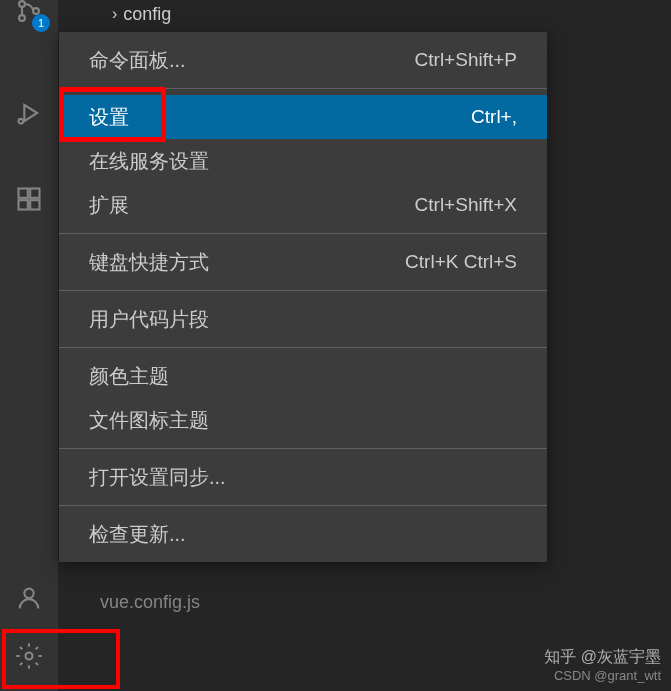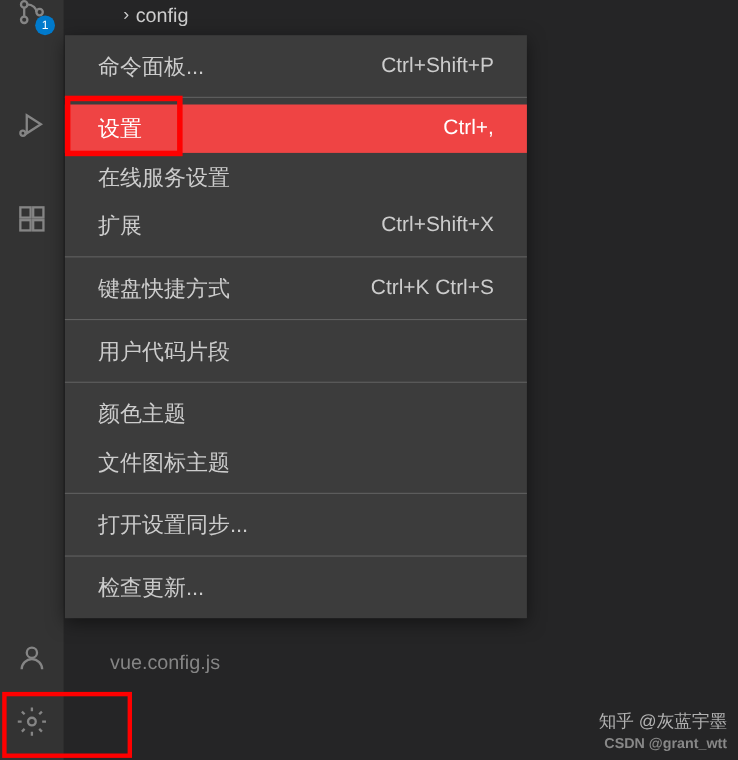--- a/index.html
+++ b/index.html
@@ -98,38 +98,38 @@
       display: flex;
       align-items: center;
       font-size: 18px;
       color: #858585;
       padding-left: 42px;
     }
     .context-menu {
       position: absolute;
       left: 59px;
       top: 32px;
-      width: 420px;
+      width: 488px;
       background: #3c3c3c;
       box-shadow: 0 4px 16px rgba(0,0,0,0.5);
       z-index: 10;
       padding: 6px 0;
     }
     .menu-item {
       display: flex;
       justify-content: space-between;
       align-items: center;
       padding: 0 30px;
       height: 44px;
       font-size: 20px;
       color: #cccccc;
       cursor: pointer;
     }
     .menu-item.selected {
-      background: #ef4444;
+      background: #0369a1;
       color: #ffffff;
     }
     .menu-shortcut {
       font-size: 19px;
       color: #cccccc;
     }
     .menu-item.selected .menu-shortcut { color: #ffffff; }
     .menu-separator {
       height: 1px;
       background: #606060;
@@ -141,21 +141,20 @@
       bottom: 6px;
       font-size: 16px;
       color: #b0b0b0;
       text-align: right;
       line-height: 1.3;
       margin-left: 40px;
     }
     .watermark .sub {
       font-size: 13px;
       color: #888;
-      font-weight: bold;
     }
   </style>
 </head>
 <body>
 
 <div class="activity-bar">
   <div class="activity-icon" style="margin-top:-18px;">
     <svg viewBox="0 0 24 24" fill="none" stroke="currentColor" stroke-width="1.8">
       <circle cx="6" cy="6" r="2.5"></circle>
         <circle cx="6" cy="18" r="2.5"></circle>

